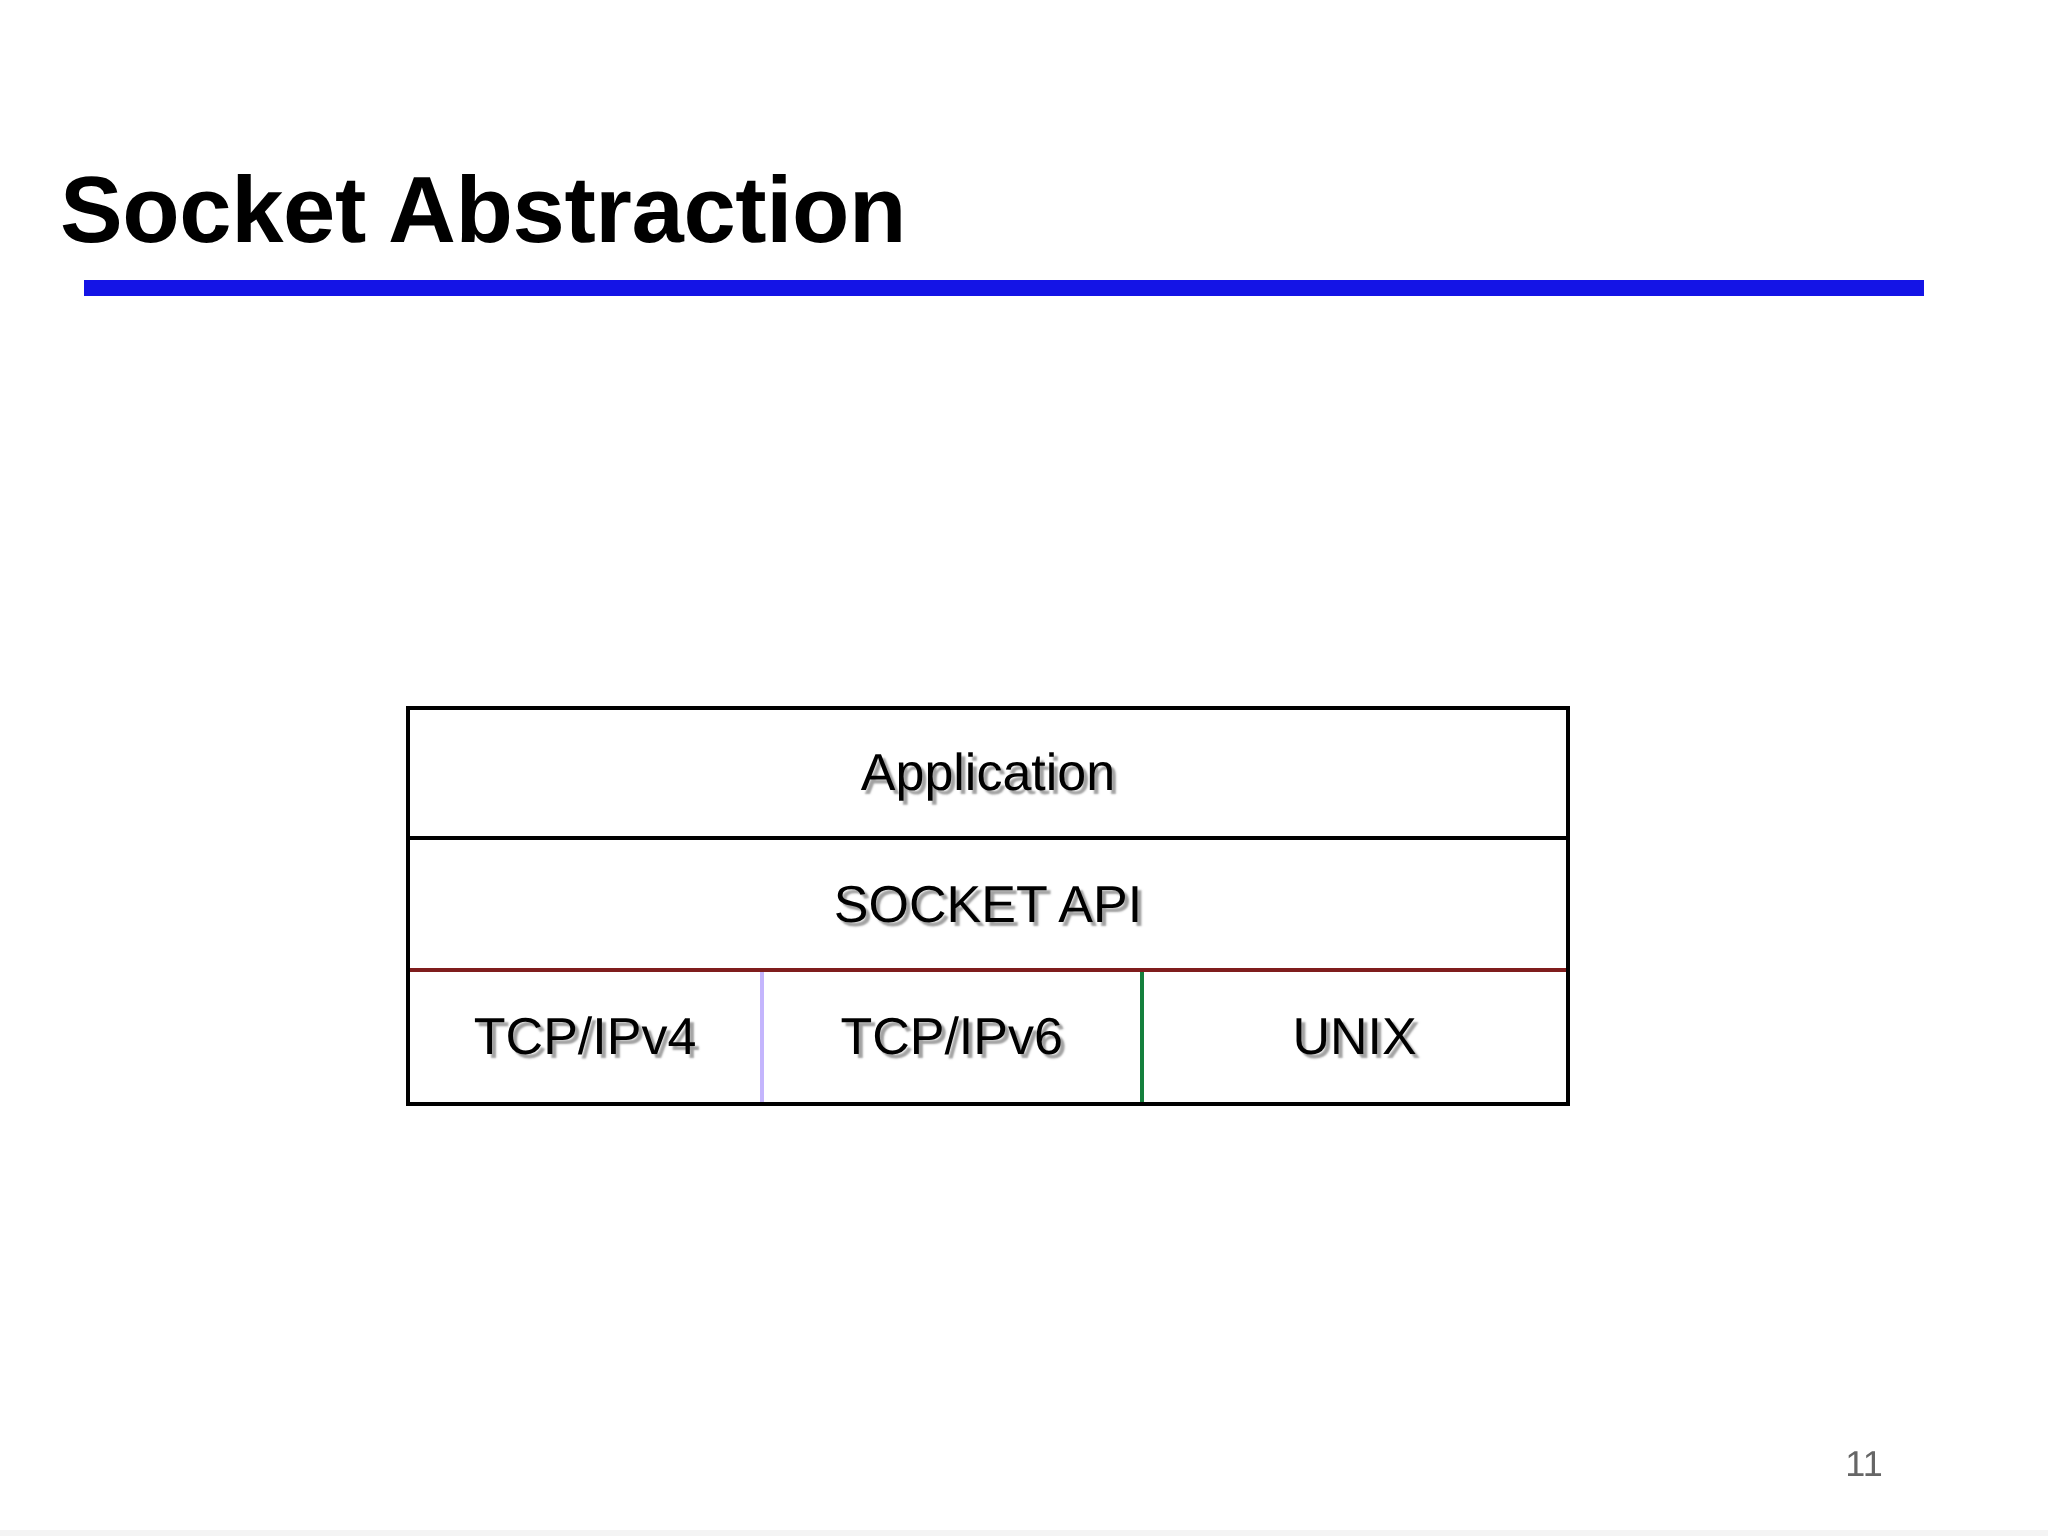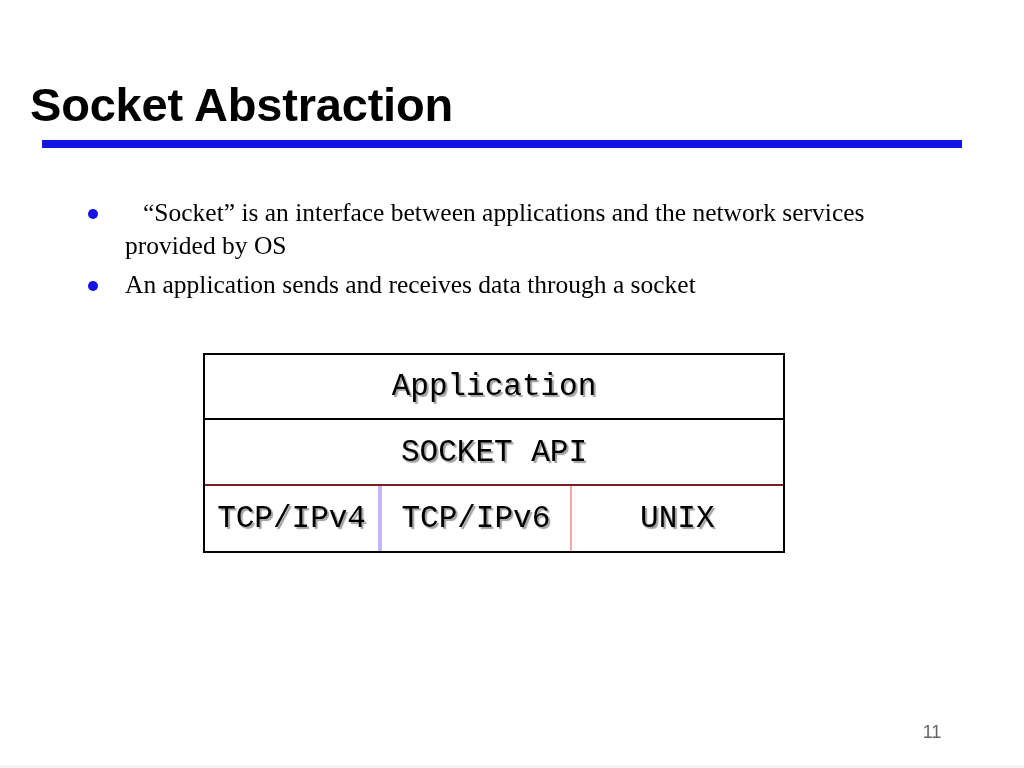--- a/index.html
+++ b/index.html
@@ -100,29 +100,29 @@
   }
   .stack-row.r1 { height: 65px; border-bottom: 2px solid #000000; }
   .stack-row.r2 { height: 66px; border-bottom: 2px solid #7f1d1d; }
   .stack-row.r3 { height: 65px; }
 
   .stack-cell {
     display: flex;
     align-items: center;
     justify-content: center;
     box-sizing: border-box;
-    font-family: Liberation Mono, monospace;
-    font-size: 31px;
+    font-family: Liberation Sans, sans-serif;
+    font-size: 26px;
     color: #000000;
     text-shadow: 2px 2px 1px rgba(130,130,130,0.75);
     white-space: nowrap;
   }
   .stack-cell.full { width: 100%; }
-  .stack-cell.c1 { width: 185px; border-right: 4px solid #c4b5fd; }
-  .stack-cell.c2 { width: 198px; border-right: 2px solid #fca5a5; }
+  .stack-cell.c1 { width: 185px; border-right: 2px solid #c4b5fd; }
+  .stack-cell.c2 { width: 198px; border-right: 2px solid #15803d; }
   .stack-cell.c3 { width: 221px; }
 
   
   .page-number {
     position: absolute;
     left: 902px;
     top: 722px;
     width: 60px;
     text-align: center;
     font-family: "Liberation Sans", sans-serif;
@@ -141,33 +141,20 @@
 </style>
 </head>
 <body>
 
 <div id="slide">
 
   <div class="slide-title">Socket Abstraction</div>
 
   <div class="title-rule"></div>
 
-  <div class="bullet-list">
-
-    <div class="bullet-row">
-      <span class="bullet-marker"></span>
-      <span class="bullet-text first-indent">“Socket” is an interface between applications and the network services provided by OS</span>
-    </div>
-
-    <div class="bullet-row">
-      <span class="bullet-marker"></span>
-      <span class="bullet-text">An application sends and receives data through a socket</span>
-    </div>
-
-  </div>
 
   <div class="stack-table">
 
     <div class="stack-row r1">
       <div class="stack-cell full">Application</div>
     </div>
 
     <div class="stack-row r2">
       <div class="stack-cell full">SOCKET API</div>
     </div>

